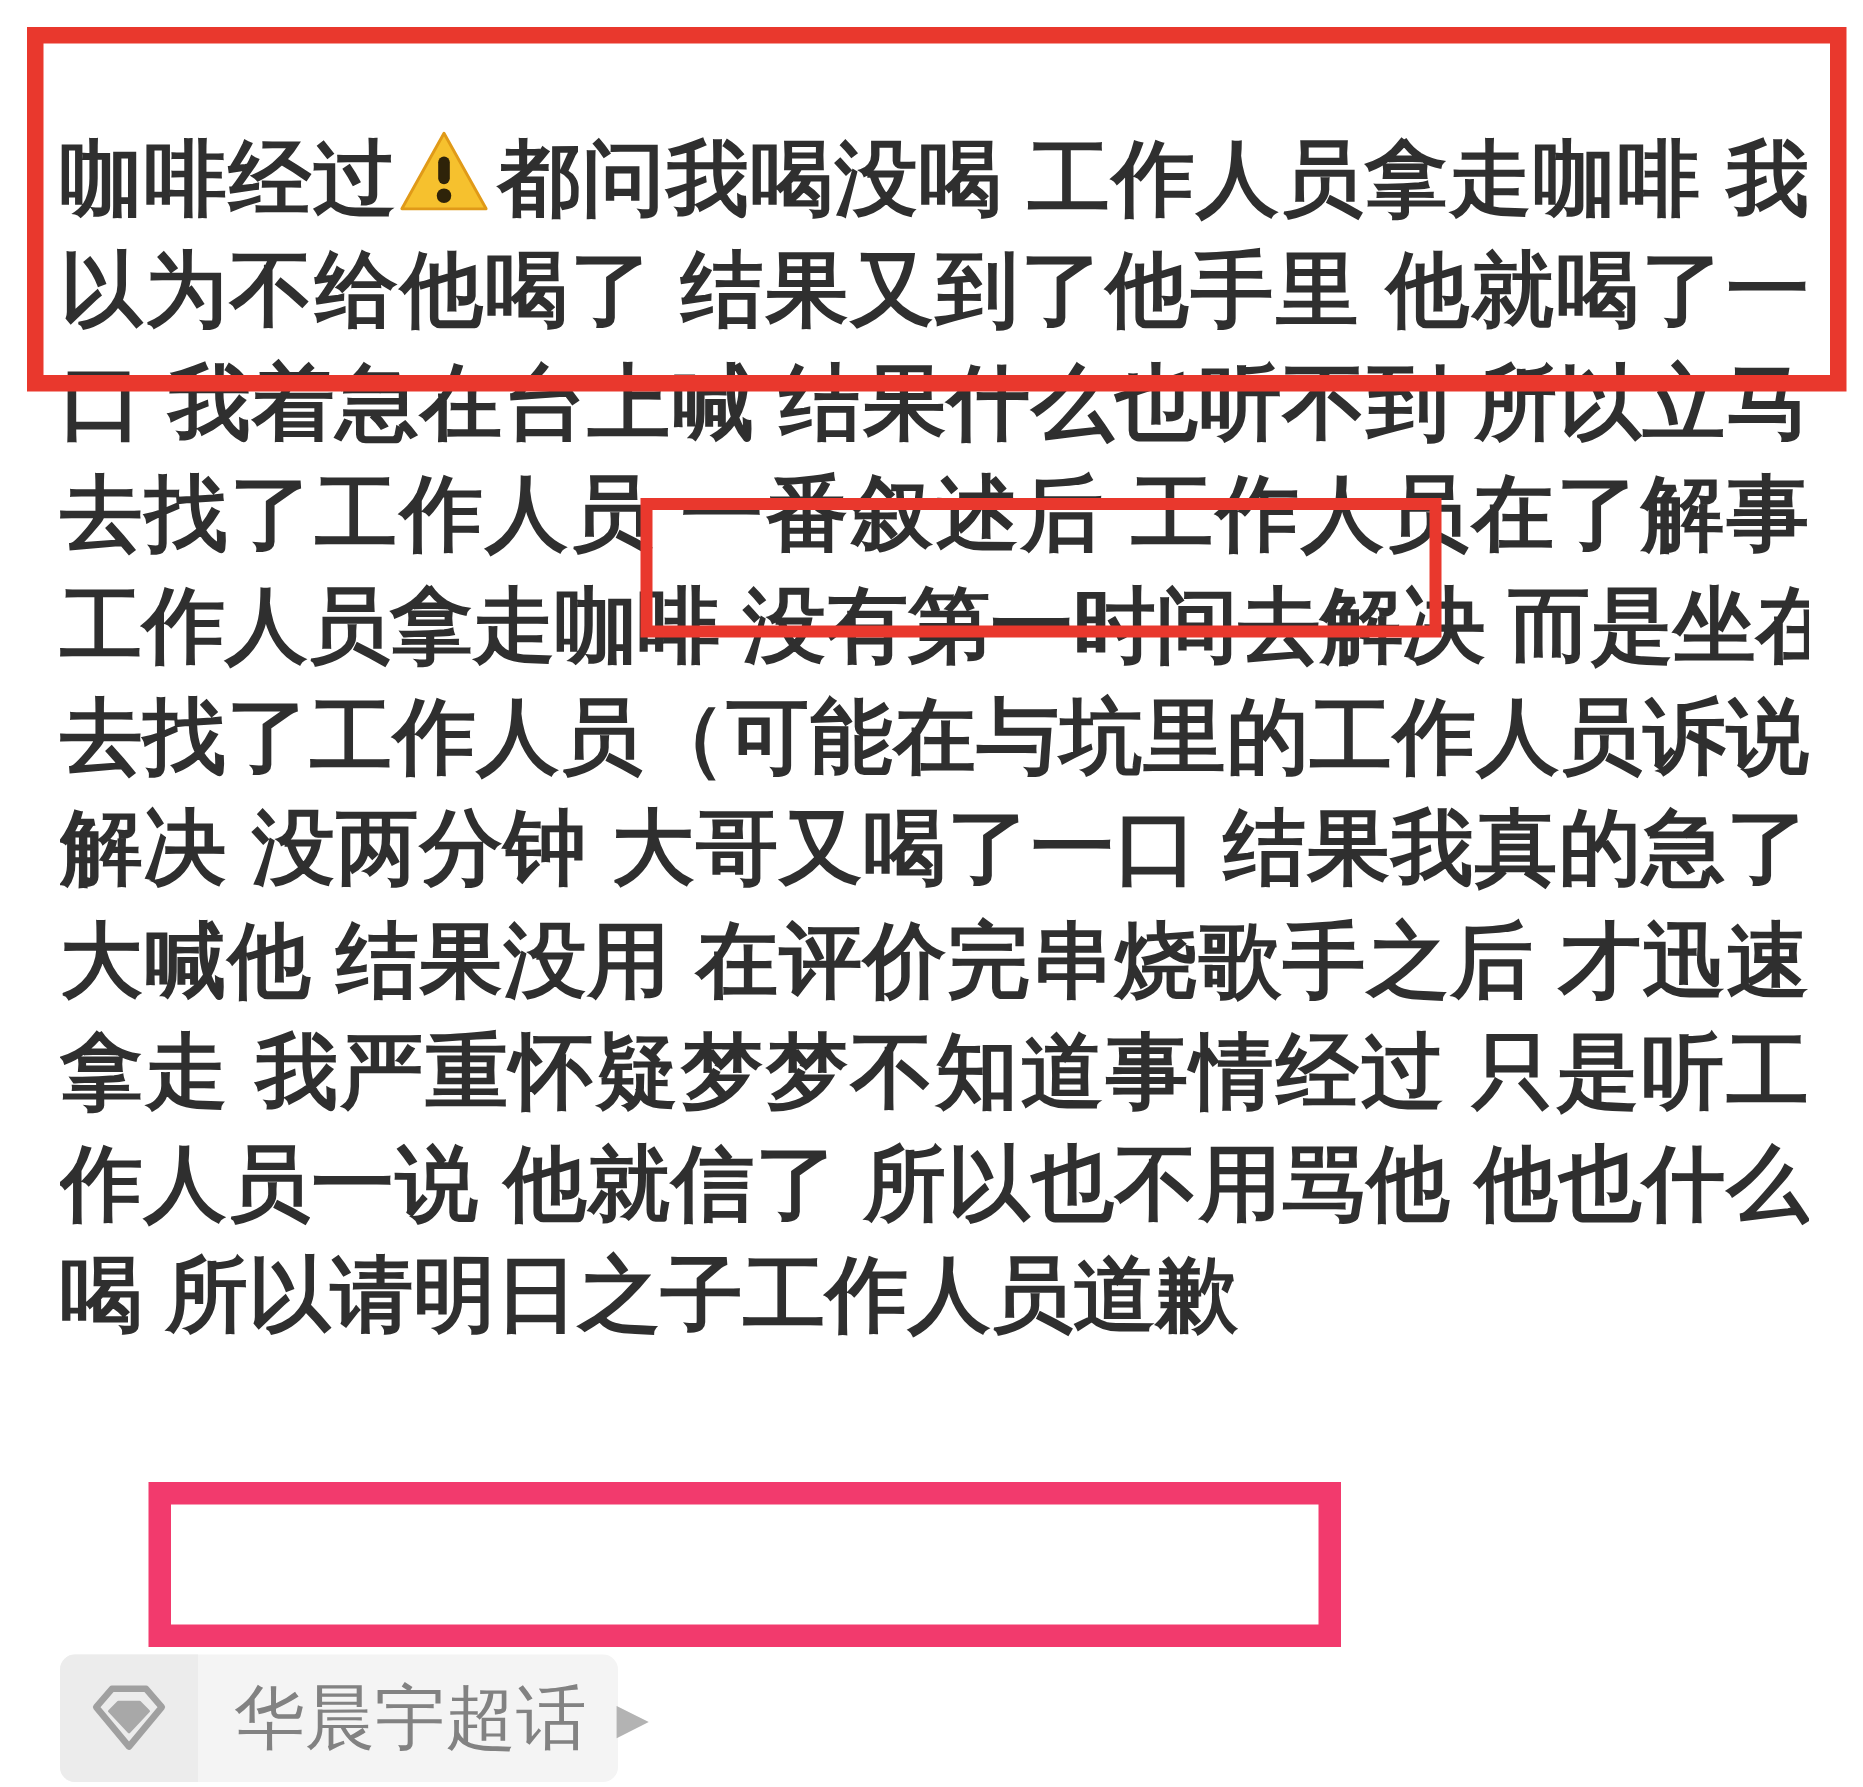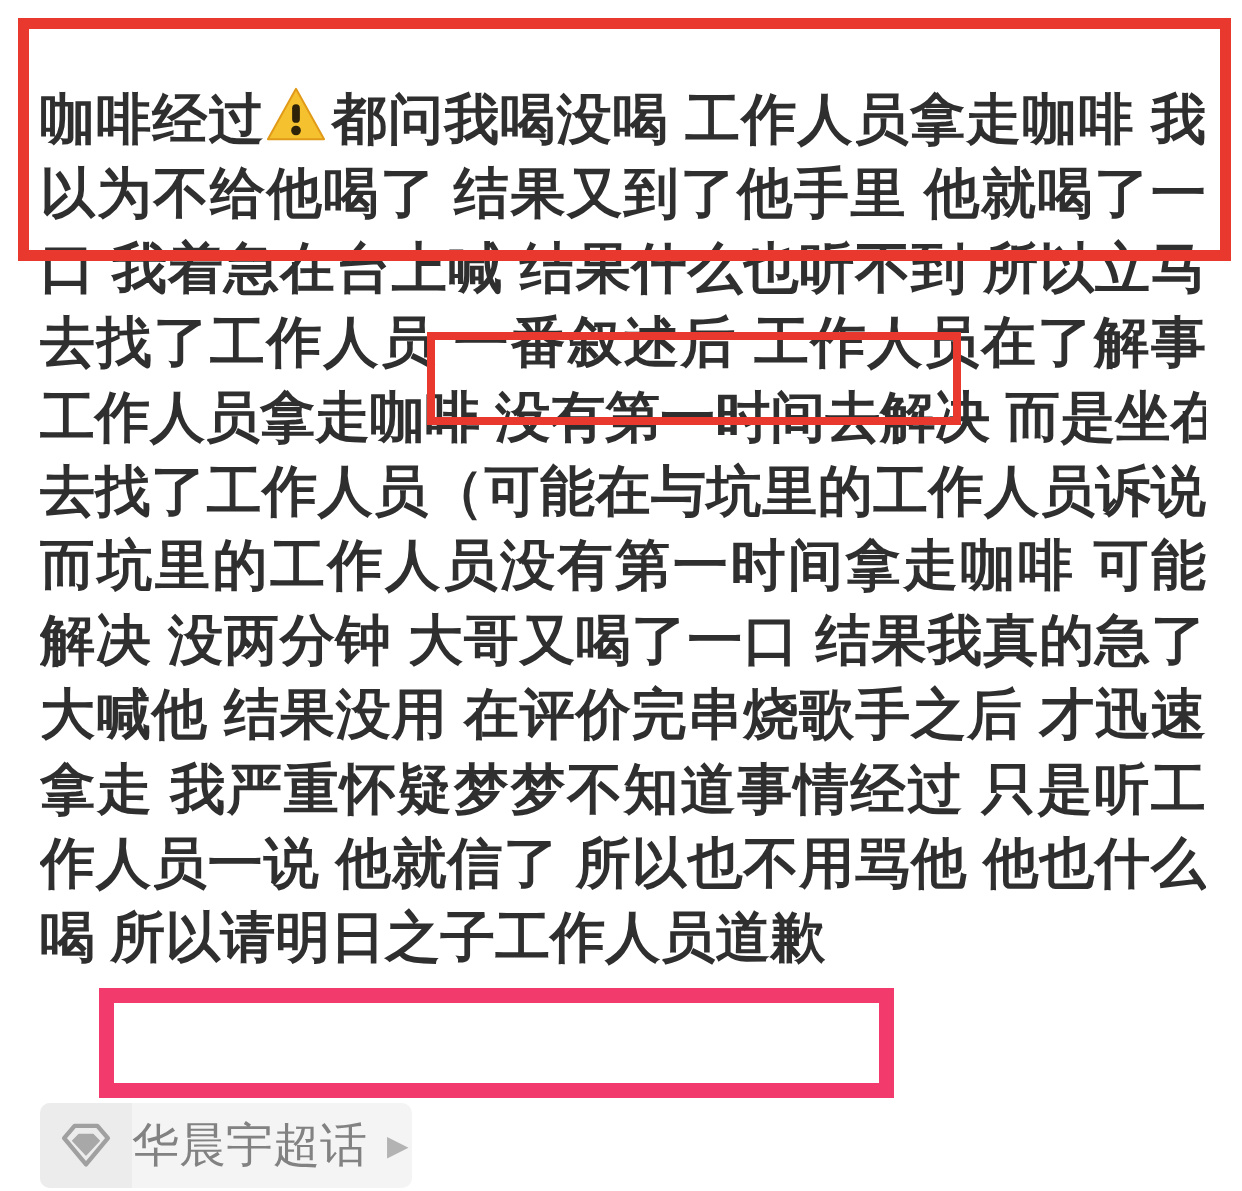--- a/index.html
+++ b/index.html
@@ -85,20 +85,21 @@
     border-radius: 10px 0 0 10px;
     display: flex;
     align-items: center;
     justify-content: center;
     flex: 0 0 auto;
   }
   .st-label {
     font-size: 47px;
     color: #828282;
     font-weight: 400;
+    margin-left: 24px;
     white-space: nowrap;
   }
   .st-arrow {
     font-size: 28px;
     color: #b3b3b3;
     margin-left: 20px;
     line-height: 1;
   }
 </style>
 </head>
@@ -110,21 +111,20 @@
     <div class="line"><span>咖啡经过</span><span class="warn-wrap"><svg width="62" height="62" viewBox="0 0 64 64" aria-hidden="true">
             <path d="M32 5 L61 57 L3 57 Z" fill="#f6c12e" stroke="#e09a18" stroke-width="2" stroke-linejoin="round"></path>
             <rect x="28" y="21" width="8" height="19" rx="4" fill="#2e2309"></rect>
             <circle cx="32" cy="48" r="5" fill="#2e2309"></circle>
           </svg></span><span>都问我喝没喝 工作人员拿走咖啡 我</span></div>
     <div class="line">以为不给他喝了 结果又到了他手里 他就喝了一</div>
     <div class="line">口 我着急在台上喊 结果什么也听不到 所以立马</div>
     <div class="line">去找了工作人员 一番叙述后 工作人员在了解事</div>
     <div class="line">工作人员拿走咖啡 没有第一时间去解决 而是坐在</div>
     <div class="line">去找了工作人员（可能在与坑里的工作人员诉说</div>
-    <div class="line">而坑里的工作人员没有第一时间拿走咖啡  可能</div>
     <div class="line">解决 没两分钟 大哥又喝了一口 结果我真的急了</div>
     <div class="line">大喊他 结果没用 在评价完串烧歌手之后 才迅速</div>
     <div class="line">拿走 我严重怀疑梦梦不知道事情经过 只是听工</div>
     <div class="line">作人员一说 他就信了 所以也不用骂他 他也什么</div>
     <div class="line last">喝 所以请明日之子工作人员道歉</div>
   </div>
 
   <div class="hbox box-top"></div>
   <div class="hbox box-middle"></div>
   <div class="hbox box-bottom"></div>

